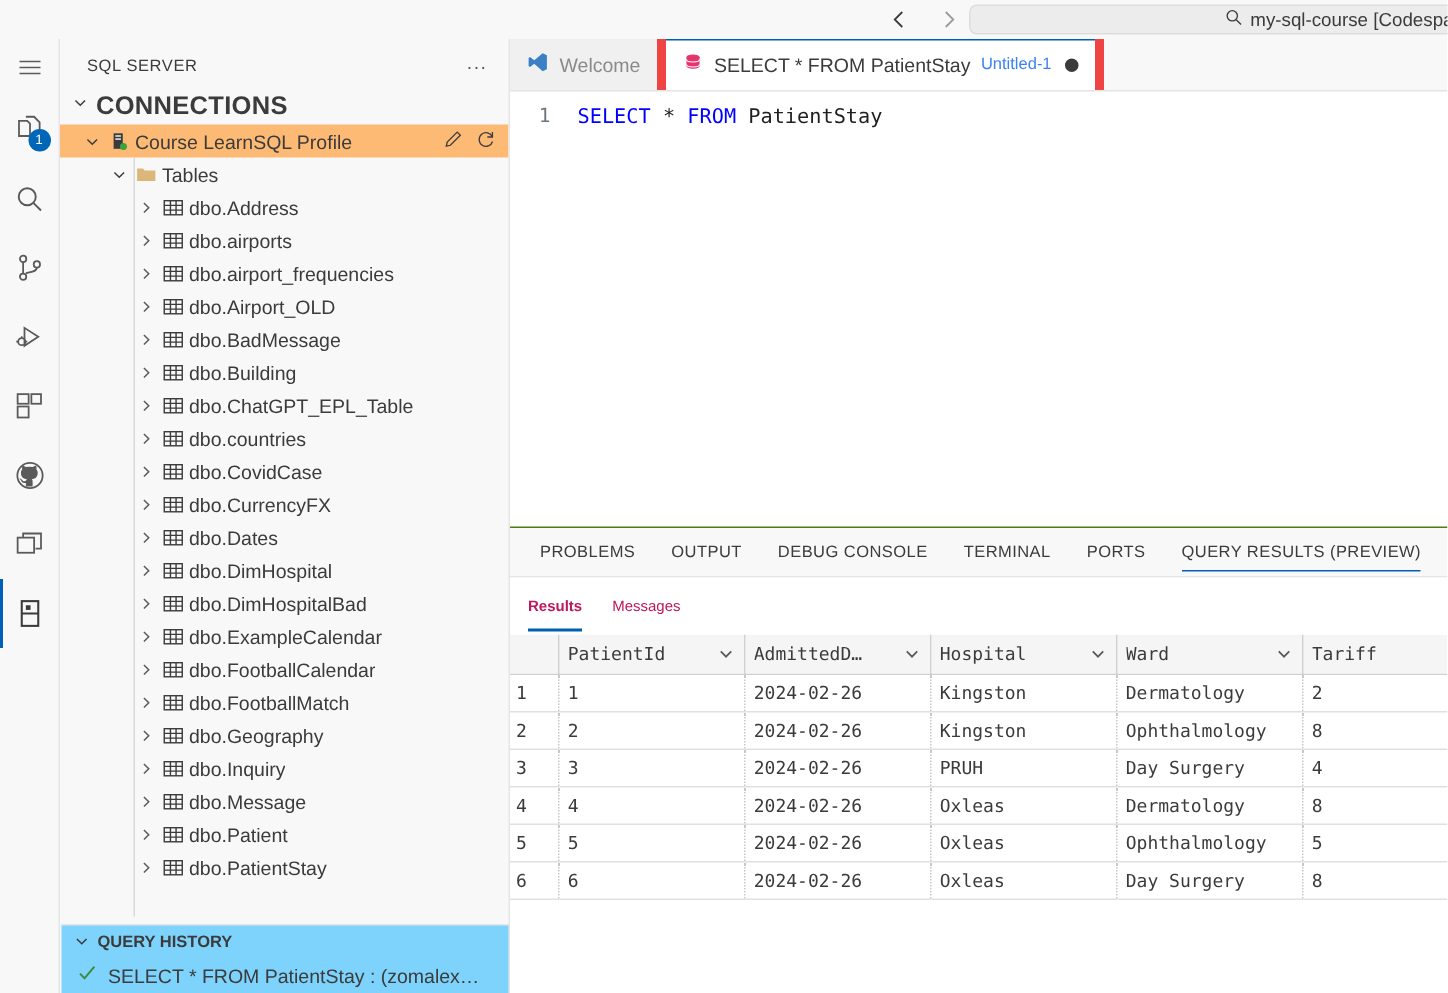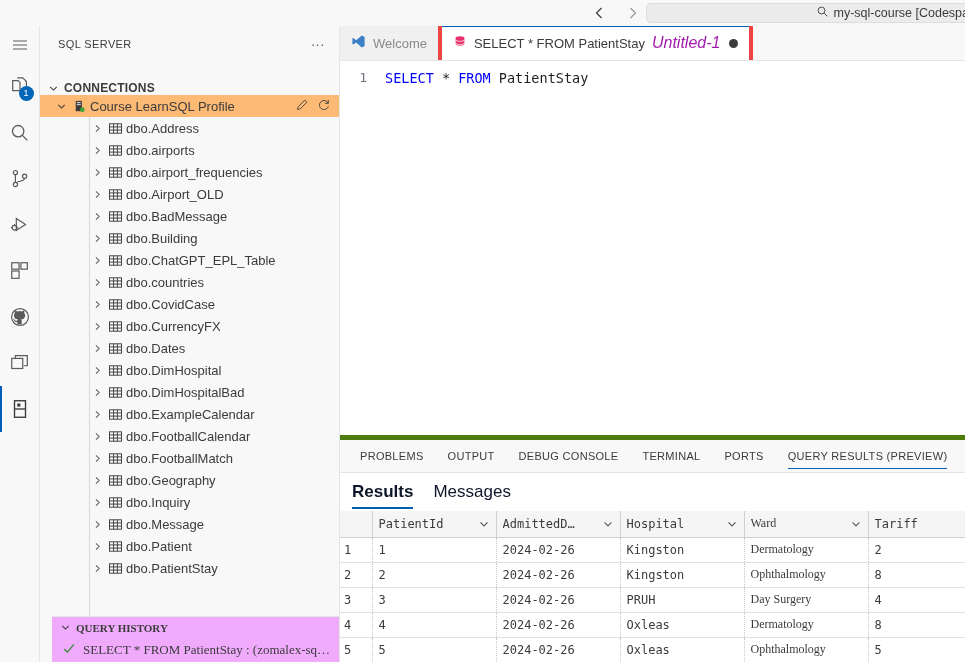--- a/index.html
+++ b/index.html
@@ -63,92 +63,91 @@
   }
   .sb-header {
     height: 35px; display: flex; align-items: center; justify-content: space-between;
     padding: 0 14px 0 18px;
     gap: 39px;
   }
   .sb-title { font-size: 11px; font-weight: normal; letter-spacing: .4px; color: #3b3b3b; }
   .sb-more { color: #5a5a5a; letter-spacing: 1px; font-size: 13px; line-height: 1; padding-bottom: 4px; }
 
   .section-head {
-    height: 22px; display: flex; align-items: flex-end; gap: 4px;
-    padding-left: 6px; font-size: 12px; font-weight: bold; color: #3b3b3b;
+    height: 22px; display: flex; align-items: flex-start; gap: 4px;
+    padding-left: 6px; font-size: 17px; font-weight: bold; color: #3b3b3b;
     letter-spacing: .2px;
-    margin-top: 12px;
   }
   .chev { width: 14px; height: 14px; display: inline-flex; align-items: center; justify-content: center; flex: 0 0 14px; }
 
   .tree { position: relative; }
   .row {
     height: 22px; display: flex; align-items: center; gap: 3px;
     font-size: 13px; color: #3b3b3b; white-space: nowrap; position: relative;
   }
   .row.selected { background: #fdba74; }
   .row .twisty { width: 14px; height: 14px; display: inline-flex; align-items: center; justify-content: center; flex: 0 0 14px; color: #5a5a5a; }
   .row .ic { width: 16px; height: 16px; display: inline-flex; align-items: center; justify-content: center; flex: 0 0 16px; }
   .row .lbl { overflow: hidden; text-overflow: ellipsis; }
   .row .actions { position: absolute; right: 8px; display: flex; gap: 8px; align-items: center; color: #3b3b3b; }
 
   .ind-1 { padding-left: 14px; }
   .ind-2 { padding-left: 32px; }
   .ind-3 { padding-left: 50px; }
 
   .guide { position: absolute; top: 0; bottom: 0; width: 1px; background: #d9d9d9; }
 
-  .qh-section { position: absolute; left: 12px; bottom: 0; width: 300px; background: #f0abfc; font-family: Liberation Serif, serif; }
+  .qh-section { position: absolute; left: 1px; bottom: 0; width: 300px; background: #7dd3fc; }
   .qh-head {
     height: 22px; display: flex; align-items: center; gap: 4px; padding-left: 6px;
     font-size: 11px; font-weight: bold; color: #3b3b3b;
     border-top: 1px solid #e5e5e5;
   }
   .qh-item { height: 24px; display: flex; align-items: center; gap: 6px; padding-left: 10px; font-size: 13px; }
   .qh-item .lbl { overflow: hidden; text-overflow: ellipsis; white-space: nowrap; max-width: 250px; }
 
   
   .editor-area { position: absolute; left: 340px; top: 26px; width: 625px; height: 636px; background: #ffffff; }
 
   .tabbar { height: 35px; background: #f8f8f8; display: flex; align-items: stretch; border-bottom: 1px solid #e5e5e5; }
   .tab {
     display: flex; align-items: center; gap: 7px; padding: 0 11px;
     font-size: 13px; color: #8a8a8a; background: #f0f0f0;
-    border-right: 4px solid #ef4444; position: relative; white-space: nowrap;
+    border-right: 6px solid #ef4444; position: relative; white-space: nowrap;
   }
   .tab.active { background: #ffffff; color: #3b3b3b; }
   .tab.active::before {
     content: ""; position: absolute; left: 0; right: 0; top: 0; height: 1px; background: #005fb8;
   }
-  .tab .t-desc { color: #a21caf; font-size: 16px; font-style: italic; }
+  .tab .t-desc { color: #3b82f6; font-size: 11px; }
   .tab .dirty { width: 9px; height: 9px; border-radius: 50%; background: #3b3b3b; margin-left: 2px; }
 
   .code-area { position: relative; height: 346px; background: #ffffff; }
   .code-line { display: flex; align-items: center; height: 19px; margin-top: 7px; }
   .gutter { width: 45px; text-align: right; padding-right: 18px; color: #6e7681;
             font-family: "DejaVu Sans Mono", monospace; font-size: 13px; }
   .code-text { font-family: "DejaVu Sans Mono", monospace; font-size: 13.5px; color: #1f1f1f; white-space: pre; }
   .kw { color: #0000ff; }
   .op { color: #1f1f1f; }
   .idn { color: #1f1f1f; margin-top: 20px; }
 
   
-  .panel { position: absolute; left: 0; bottom: 0; width: 625px; height: 227px; background: #ffffff; border-top: 5px solid #4d7c0f; }
+  .panel { position: absolute; left: 0; bottom: 0; width: 625px; height: 311px; background: #ffffff; border-top: 1px solid #4d7c0f; }
   .panel-tabs { height: 33px; display: flex; align-items: center; gap: 0; background: #f8f8f8; border-bottom: 1px solid #e5e5e5; }
   .ptab {
     font-size: 11px; letter-spacing: .3px; color: #3b3b3b; padding: 0 12px;
     height: 33px; display: flex; align-items: center; position: relative; white-space: nowrap;
   }
   .ptab:first-child { padding-left: 20px; }
   .ptab.active::after {
     content: ""; position: absolute; left: 12px; right: 12px; bottom: 4px; height: 1px; background: #005fb8;
   }
 
   .subtabs { height: 38px; display: flex; align-items: center; gap: 20px; padding-left: 12px; background: #fff; }
-  .subtab { font-size: 17px; color: #0f172a; position: relative; height: 38px; display: flex; align-items: center; }
+  .subtab { font-size: 10px; color: #be185d; position: relative; height: 38px; display: flex; align-items: center; }
   .subtab.active { font-weight: bold; }
   .subtab.active::after { content: ""; position: absolute; left: 0; right: 0; bottom: 2px; height: 2px; background: #0060b0; }
 
   
   .grid { position: absolute; left: 0; top: 71px; right: 0; bottom: 0; overflow: hidden; background: #fff; }
   .grid-table { border-collapse: collapse; table-layout: fixed; width: 690px;
                 font-family: "DejaVu Sans Mono", monospace; font-size: 12px; color: #3b3b3b; }
   .grid-table th {
     height: 26px; background: #f5f5f5; border-bottom: 1px solid #d0d0d0; border-right: 1px solid #d0d0d0;
     font-weight: normal; text-align: left; padding: 0 6px; position: relative;
@@ -157,21 +156,21 @@
   .grid-table th .hname { overflow: hidden; text-overflow: ellipsis; white-space: nowrap; }
   .grid-table td {
     height: 25px; border-bottom: 1px solid #e0e0e0; border-right: 1px dotted #c8c8c8;
     padding: 0 6px; white-space: nowrap; overflow: hidden;
   }
   .grid-table th.rn, .grid-table td.rn {
     width: 32px; background: #ffffff; border-right: 1px dotted #c8c8c8; color: #3b3b3b; padding-left: 4px;
   }
   .grid-table th.rn { background: #f5f5f5; border-right: 1px solid #d0d0d0; }
   .col-pid { width: 124px; } .col-adm { width: 124px; margin-left: 25px; } .col-hos { width: 124px; }
-  .col-wrd { width: 124px; font-family: Liberation Serif, serif; } .col-tar { width: 162px; }
+  .col-wrd { width: 124px; } .col-tar { width: 162px; }
   .cb { color: #5a5a5a; flex: 0 0 12px; display: inline-flex; }
 </style>
 </head>
 <body>
 
 <div id="app">
 
   <div class="titlebar">
     <div class="tb-nav">
       <span class="tb-arrow back">
@@ -301,20 +300,33 @@
           </span>
           <span>
             <svg width="14" height="14" viewBox="0 0 16 16">
                 <path d="M12.8 6A5.2 5.2 0 1 0 13 9.5" fill="none" stroke="#3b3b3b" stroke-width="1"></path>
                 <path d="M12.9 2.2v3.9h-3.9" fill="none" stroke="#3b3b3b" stroke-width="1"></path>
               </svg>
           </span>
         </span>
       </div>
 
+      <div class="row ind-2">
+        <span class="twisty">
+          <svg width="11" height="11" viewBox="0 0 12 12">
+              <path d="M2.5 4.3L6 7.8l3.5-3.5" fill="none" stroke="#3b3b3b" stroke-width="1.1"></path>
+            </svg>
+        </span>
+        <span class="ic">
+          <svg width="15" height="15" viewBox="0 0 16 16">
+              <path d="M1.5 3.5h4.2l1.2 1.4h7.6v7.6H1.5z" fill="#dcb67a"></path>
+            </svg>
+        </span>
+        <span class="lbl">Tables</span>
+      </div>
 
       <div id="table-list">
           <div class="row ind-3">
             <span class="twisty">
               <svg width="11" height="11" viewBox="0 0 12 12">
                 <path d="M4.3 2.5L7.8 6l-3.5 3.5" fill="none" stroke="#5a5a5a" stroke-width="1.1"></path>
               </svg>
             </span>
             <span class="ic">
               <svg width="15" height="15" viewBox="0 0 16 16">

